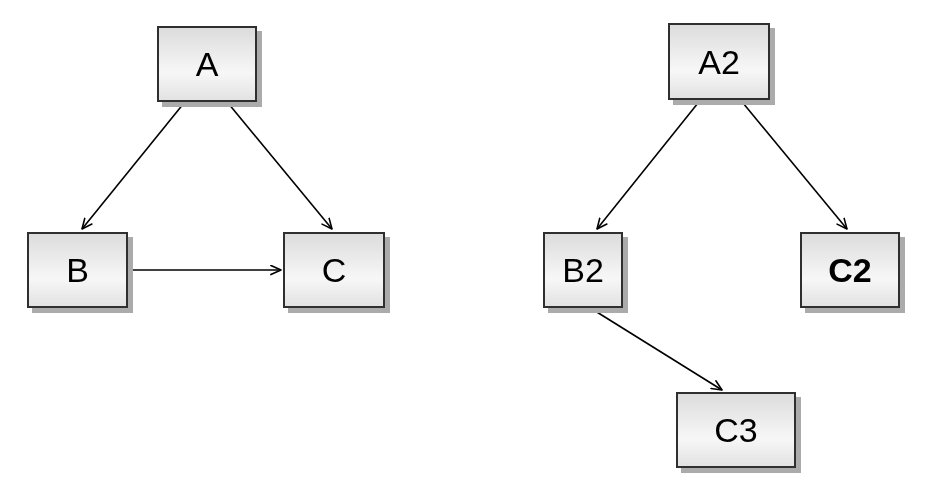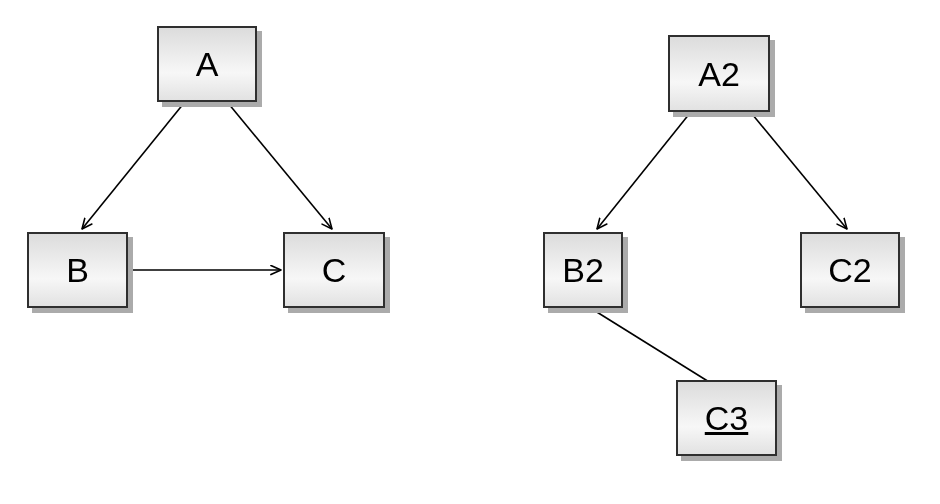--- a/index.html
+++ b/index.html
@@ -65,26 +65,26 @@
   <div>
       <div class="node" style="left: 157px; top: 26px; width: 100px; height: 76px;">
         <span class="node-label">A</span>
       </div>
       <div class="node" style="left: 27px; top: 232px; width: 101px; height: 76px;">
         <span class="node-label">B</span>
       </div>
       <div class="node" style="left: 283px; top: 232px; width: 102px; height: 76px;">
         <span class="node-label">C</span>
       </div>
-      <div class="node" style="left: 668px; top: 35px; width: 102px; height: 77px;">
+      <div class="node" style="left: 668px; top: 23px; width: 102px; height: 77px;">
         <span class="node-label">A2</span>
       </div>
       <div class="node" style="left: 543px; top: 232px; width: 80px; height: 76px;">
         <span class="node-label">B2</span>
       </div>
-      <div class="node" style="left: 800px; top: 232px; width: 100px; height: 76px;">
+      <div class="node" style="left: 800px; top: 232px; width: 100px; height: 76px; font-weight: bold;">
         <span class="node-label">C2</span>
       </div>
-      <div class="node" style="left: 676px; top: 380px; width: 101px; height: 76px; text-decoration: underline;">
+      <div class="node" style="left: 676px; top: 392px; width: 120px; height: 76px;">
         <span class="node-label">C3</span>
       </div>
     </div>
 </div>
 
 </body></html>

